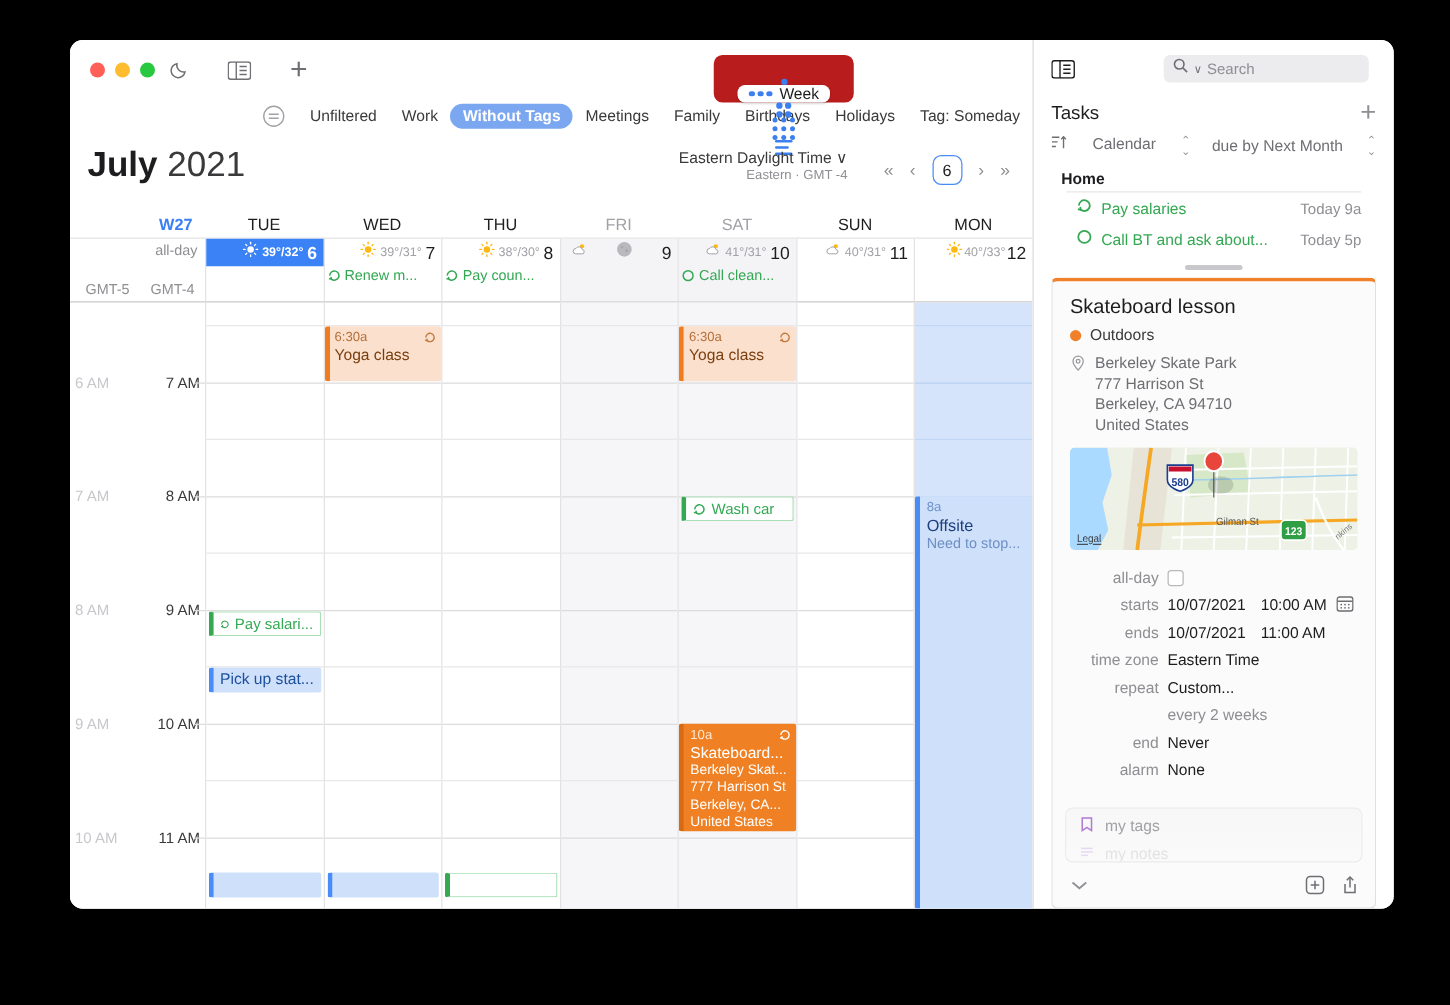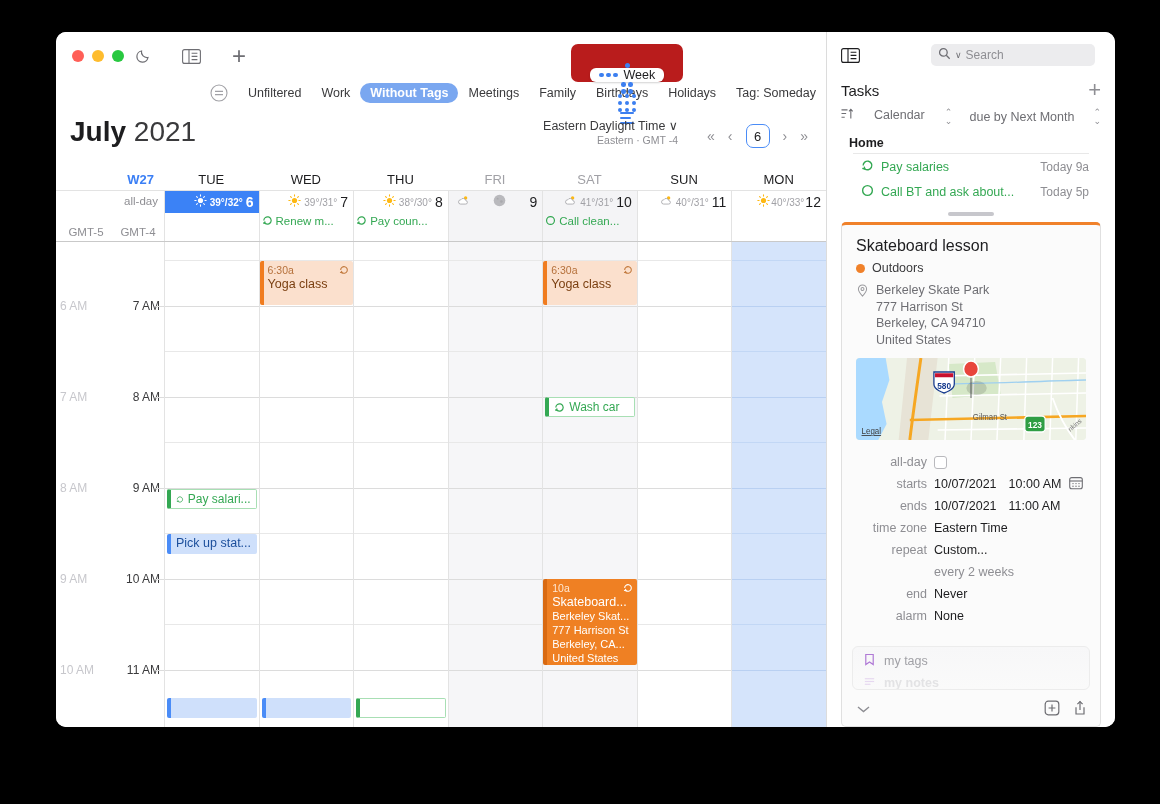--- a/index.html
+++ b/index.html
@@ -185,21 +185,21 @@
   .fval { color:#1d1d1f; }
   .fval.dim { color:#8e8e93;}
   .chk { width:13px; height:13px; border:1px solid #b9b9bd; border-radius:3px; background:#fff;}
   .cal-ic-btn { margin-left:8px; }
   .tagbar {
     position:absolute; left:10px; right:10px; bottom:36px; height:44px;
     background:linear-gradient(to bottom,#f7f7f8,#fafafa); border:1px solid #ececec;
     border-radius:6px; overflow:hidden;
   }
   .tagrow { display:flex; align-items:center; gap:8px; padding:6px 0 0 10px; font-size:12.5px; color:#a1a1a6;}
-  .tagrow.fade { opacity:.25;font-weight:bold; }
+  .tagrow.fade { opacity:.25; }
   .footerbar { position:absolute; left:0; right:0; bottom:0; height:30px; }
   .fb-chev { position:absolute; left:14px; top:4px; color:#8e8e93;}
   .fb-right { position:absolute; right:12px; top:4px; display:flex; gap:12px; color:#6e6e73;}
 </style>
 </head>
 <body>
 
 <div class="desktop">
 <div class="window">
 
@@ -644,20 +644,25 @@
           <div class="hline" style="top:18px; background:#c2d7f5;"></div>
               <div class="hline" style="top:64px; background:#b9d0f2;"></div>
           <div class="hline" style="top:109px; background:#c2d7f5;"></div>
               <div class="hline" style="top:155px; background:#b9d0f2;"></div>
           <div class="hline" style="top:200px; background:#c2d7f5;"></div>
               <div class="hline" style="top:246px; background:#b9d0f2;"></div>
           <div class="hline" style="top:291px; background:#c2d7f5;"></div>
               <div class="hline" style="top:337px; background:#b9d0f2;"></div>
           <div class="hline" style="top:382px; background:#c2d7f5;"></div>
               <div class="hline" style="top:428px; background:#b9d0f2;"></div>
+          <div class="ev ev-blue" style="left:0px; right:0px; top:155px; bottom:0;">
+            <div class="t">8a</div>
+            <div class="n">Offsite</div>
+            <div class="sub">Need to stop...</div>
+          </div>
         </div>
       </div>
     </div>
   </div>
 
   <div class="right-pane">
 
     <div class="rp-top">
       <span class="rp-sidebar-ic">
         <svg width="19" height="15" viewBox="0 0 19 15" fill="none" stroke="#1d1d1f" stroke-width="1.1">

